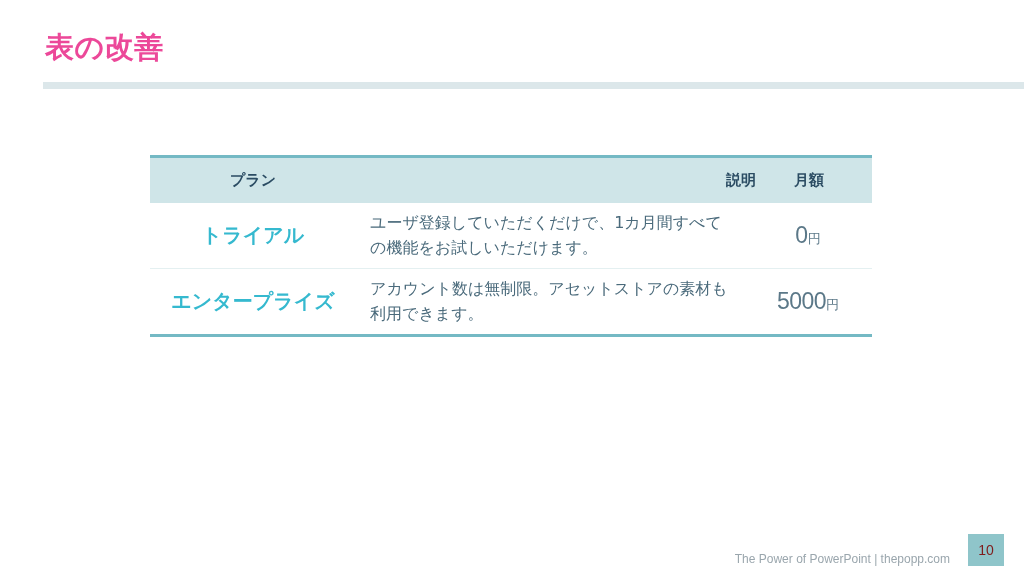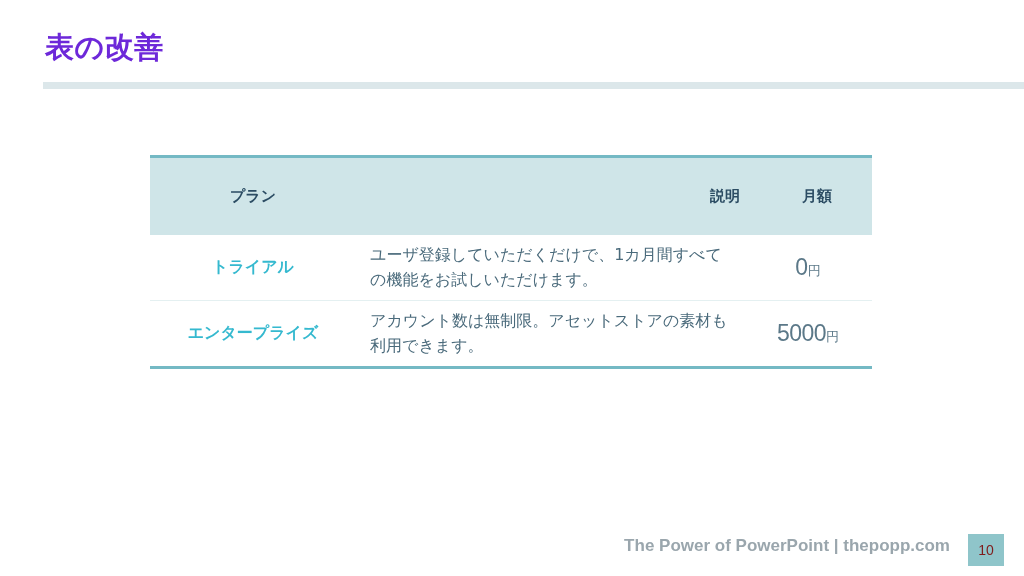--- a/index.html
+++ b/index.html
@@ -15,21 +15,21 @@
     position: relative;
   }
 
   
   #slide-title {
     position: absolute;
     left: 45px;
     top: 28px;
     font-size: 29px;
     font-weight: bold;
-    color: #6d28d9;
+    color: #ec4899;
     letter-spacing: 0.5px;
     white-space: nowrap;
   }
   #title-rule {
     position: absolute;
     left: 43px;
     top: 82px;
     width: 981px;
     height: 7px;
     background: #dce7ea;
@@ -46,21 +46,21 @@
   }
   #pricing-table .c-plan  { width: 206px; }
   #pricing-table .c-desc  { width: 400px; }
   #pricing-table .c-price { width: 116px; }
 
   #table-head-row {
     background: #cfe5e8;
   }
   #table-head-row th {
     border-top: 3px solid #74b9c4;
-    padding: 16px;
+    padding: 0;
     height: 45px;
     font-size: 15px;
     font-weight: bold;
     color: #2b4c63;
     vertical-align: middle;
   }
   #table-head-row th.c-plan  { text-align: center; }
   #table-head-row th.c-desc  { text-align: right; }
   #table-head-row th.c-price { text-align: center; padding-right: 10px; }
 
@@ -76,21 +76,21 @@
   .table-row.highlight-row > td {
     background: #35bdd0;
     border-bottom: 1.5px solid #35bdd0;
   }
   .table-row.highlight-row + .table-row > td {
     border-top: 0;
   }
 
   .cell-plan {
     text-align: center;
-    font-size: 16px;
+    font-size: 20px;
     font-weight: bold;
     color: #35b9cf;
     white-space: nowrap;
   }
   .highlight-row .cell-plan { color: #ffffff; }
 
   .cell-desc {
     font-size: 16px;
     line-height: 1.55;
     color: #4a6a7b;
@@ -113,25 +113,24 @@
     letter-spacing: -0.5px;
   }
   .cell-price .unit {
     font-size: 13px;
   }
 
   
   #footer-credit {
     position: absolute;
     right: 74px;
-    bottom: 20px;
-    font-size: 17px;
+    bottom: 10px;
+    font-size: 12px;
     color: #9aa6ad;
     white-space: nowrap;
-    font-weight: bold;
   }
   #page-number-badge {
     position: absolute;
     right: 20px;
     bottom: 10px;
     width: 36px;
     height: 32px;
     background: #8fc5ca;
     color: #7f1d1d;
     font-size: 14px;

